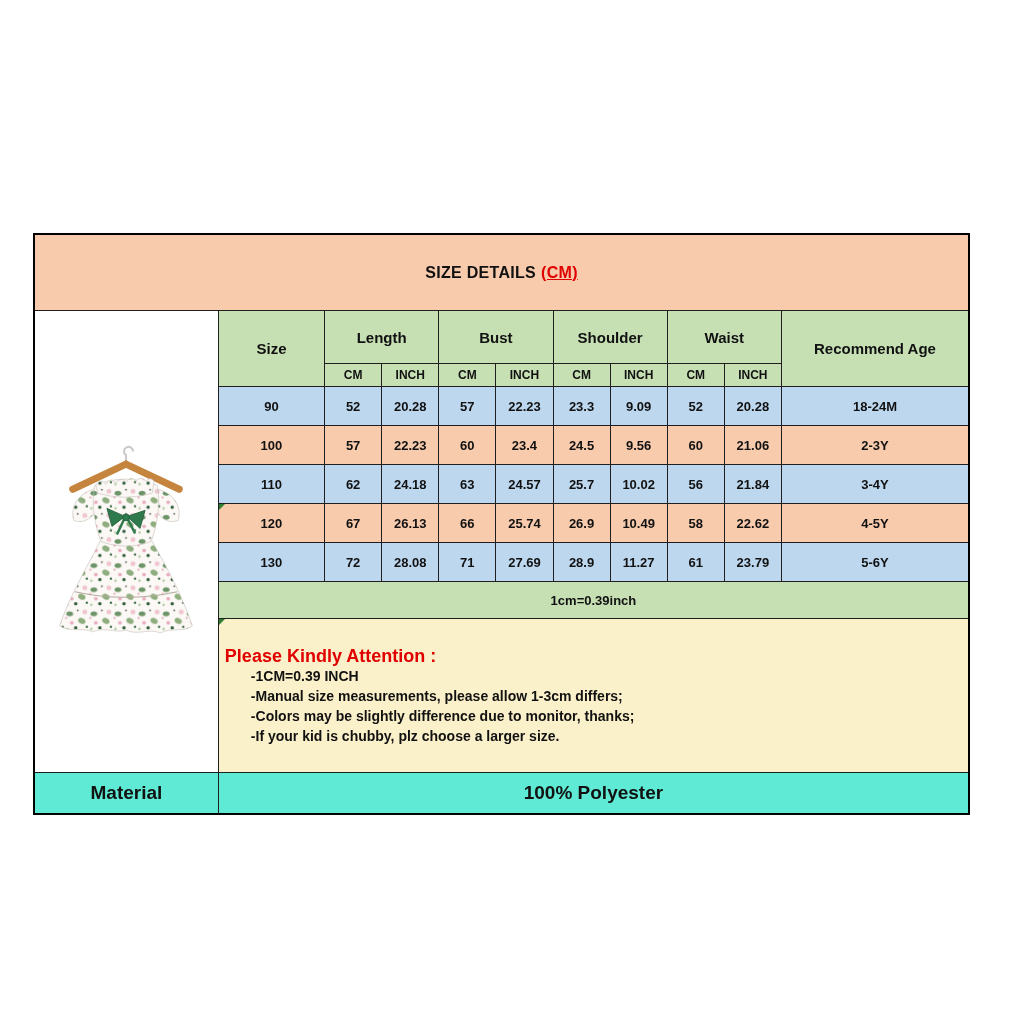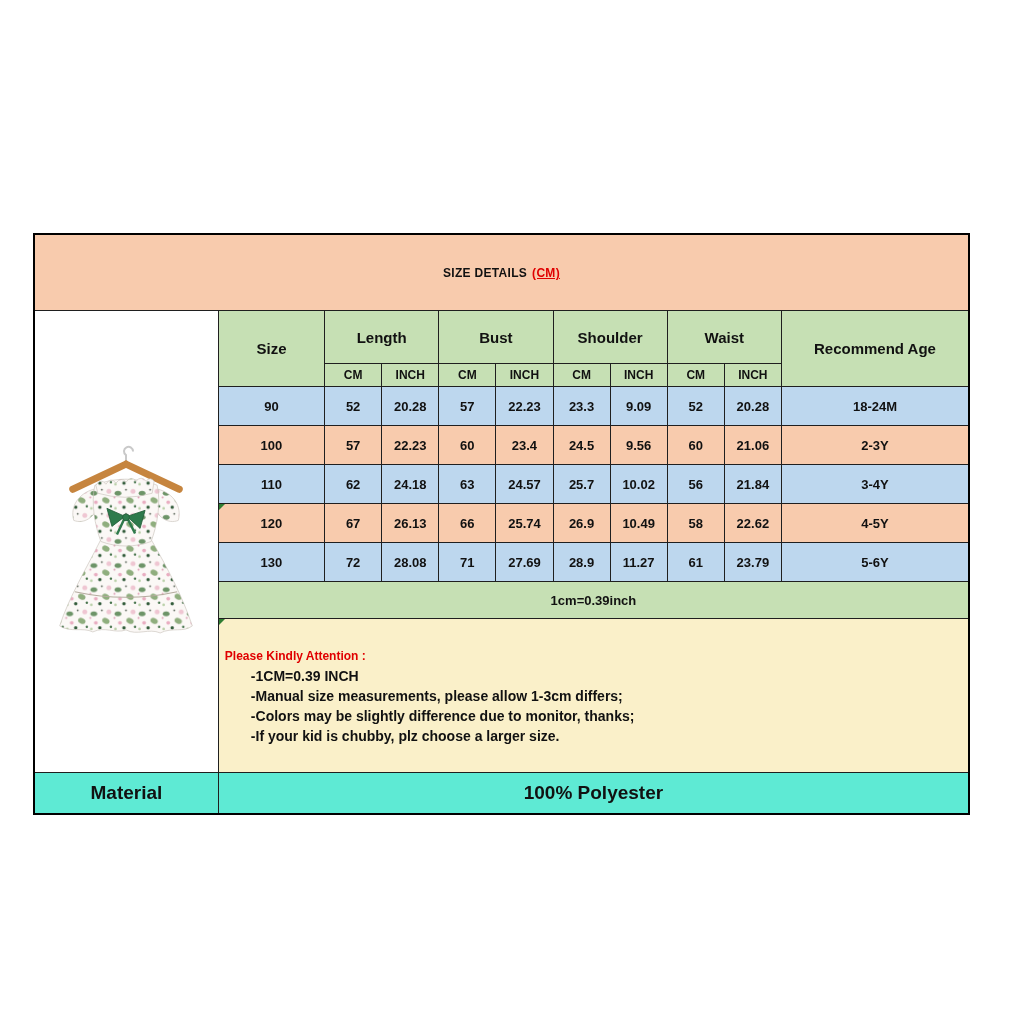--- a/index.html
+++ b/index.html
@@ -9,34 +9,34 @@
   }
   table.size-table{
     position:absolute;left:33px;top:233px;width:937px;
     border-collapse:collapse;table-layout:fixed;
     border:2px solid #000;
   }
   td{
     border:1px solid #1f1f1f;text-align:center;vertical-align:middle;
     font-weight:bold;padding:0;position:relative;overflow:hidden;
   }
-  .r-title td{height:75px;background:var(--peach);font-size:12px;letter-spacing:.3px;}
+  .r-title td{height:75px;background:var(--peach);font-size:16px;letter-spacing:.3px;}
   .unit{color:var(--red);text-decoration:underline;margin-left:5px;}
   .cell-green{background:var(--green);}
   .r-h1 td{height:52px;font-size:15px;}
   .r-h2 td{height:22px;font-size:12px;}
   .c-img{background:#ffffff;}
   .r-data td{height:38px;font-size:13px;}
   .r-data td.c-size,.r-data td.c-age{font-size:13px;}
   tr.row-blue td{background:var(--blue);}
   tr.row-peach td{background:var(--peach);}
   .r-note td{height:36px;background:var(--green);font-size:13px;}
   .r-att td{height:153px;background:var(--cream);text-align:left;}
   .att-wrap{display:flex;flex-direction:column;justify-content:center;height:153px;padding:0 6px;}
-  .att-head{color:var(--red);font-size:12px;line-height:20px;}
+  .att-head{color:var(--red);font-size:18px;line-height:20px;}
   .att-line{font-size:14px;line-height:20px;color:#111;margin-left:26px;}
   .r-mat td{height:40px;background:#5eead4;font-size:19px;}
   .flag{
     position:absolute;top:0;left:0;width:0;height:0;
     border-top:6px solid var(--flag);border-right:6px solid transparent;
   }
   .imgbox{display:flex;align-items:center;justify-content:center;height:100%;}
 </style>
 </head>
 <body>

